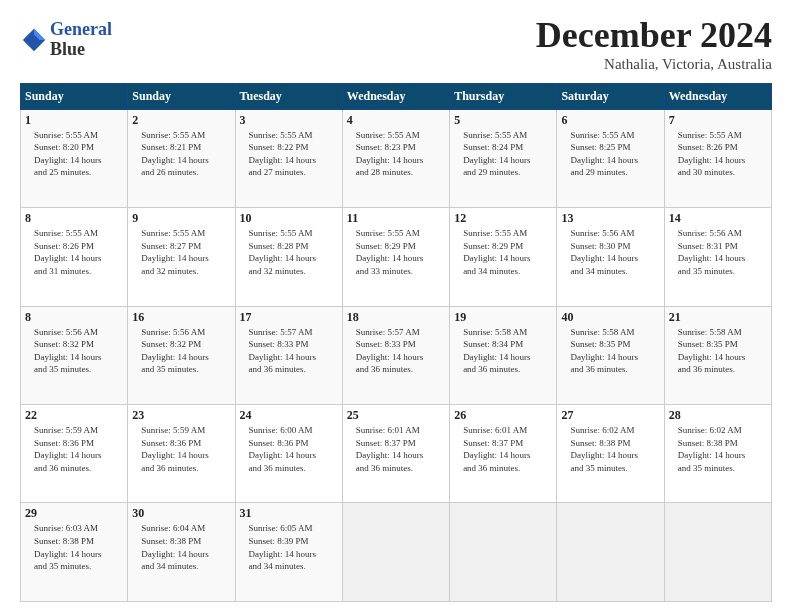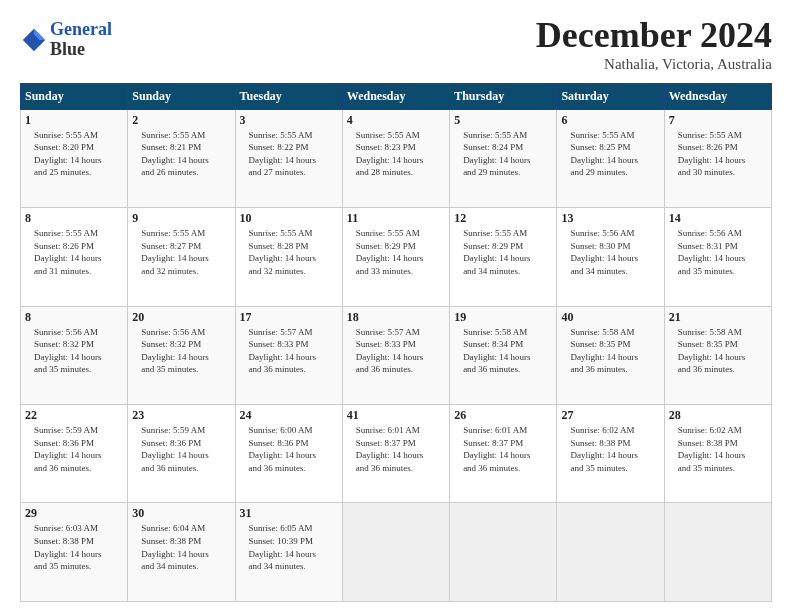--- a/index.html
+++ b/index.html
@@ -239,21 +239,21 @@
         </tr>
         <tr>
           <td>
             <span class="day-num">8</span>
             <div class="day-info" style="white-space: pre-line;">Sunrise: 5:56 AM
 Sunset: 8:32 PM
 Daylight: 14 hours
 and 35 minutes.</div>
           </td>
           <td>
-            <span class="day-num">20</span>
+            <span class="day-num">16</span>
             <div class="day-info" style="white-space: pre-line;">Sunrise: 5:56 AM
 Sunset: 8:32 PM
 Daylight: 14 hours
 and 35 minutes.</div>
           </td>
           <td>
             <span class="day-num">17</span>
             <div class="day-info" style="white-space: pre-line;">Sunrise: 5:57 AM
 Sunset: 8:33 PM
 Daylight: 14 hours
@@ -304,21 +304,21 @@
 and 36 minutes.</div>
           </td>
           <td>
             <span class="day-num">24</span>
             <div class="day-info" style="white-space: pre-line;">Sunrise: 6:00 AM
 Sunset: 8:36 PM
 Daylight: 14 hours
 and 36 minutes.</div>
           </td>
           <td>
-            <span class="day-num">41</span>
+            <span class="day-num">25</span>
             <div class="day-info" style="white-space: pre-line;">Sunrise: 6:01 AM
 Sunset: 8:37 PM
 Daylight: 14 hours
 and 36 minutes.</div>
           </td>
           <td>
             <span class="day-num">26</span>
             <div class="day-info" style="white-space: pre-line;">Sunrise: 6:01 AM
 Sunset: 8:37 PM
 Daylight: 14 hours
@@ -350,21 +350,21 @@
           <td>
             <span class="day-num">30</span>
             <div class="day-info" style="white-space: pre-line;">Sunrise: 6:04 AM
 Sunset: 8:38 PM
 Daylight: 14 hours
 and 34 minutes.</div>
           </td>
           <td>
             <span class="day-num">31</span>
             <div class="day-info" style="white-space: pre-line;">Sunrise: 6:05 AM
-Sunset: 10:39 PM
+Sunset: 8:39 PM
 Daylight: 14 hours
 and 34 minutes.</div>
           </td>
           <td class="empty-cell"></td>
           <td class="empty-cell"></td>
           <td class="empty-cell"></td>
           <td class="empty-cell"></td>
         </tr>
       </tbody>
   </table>

